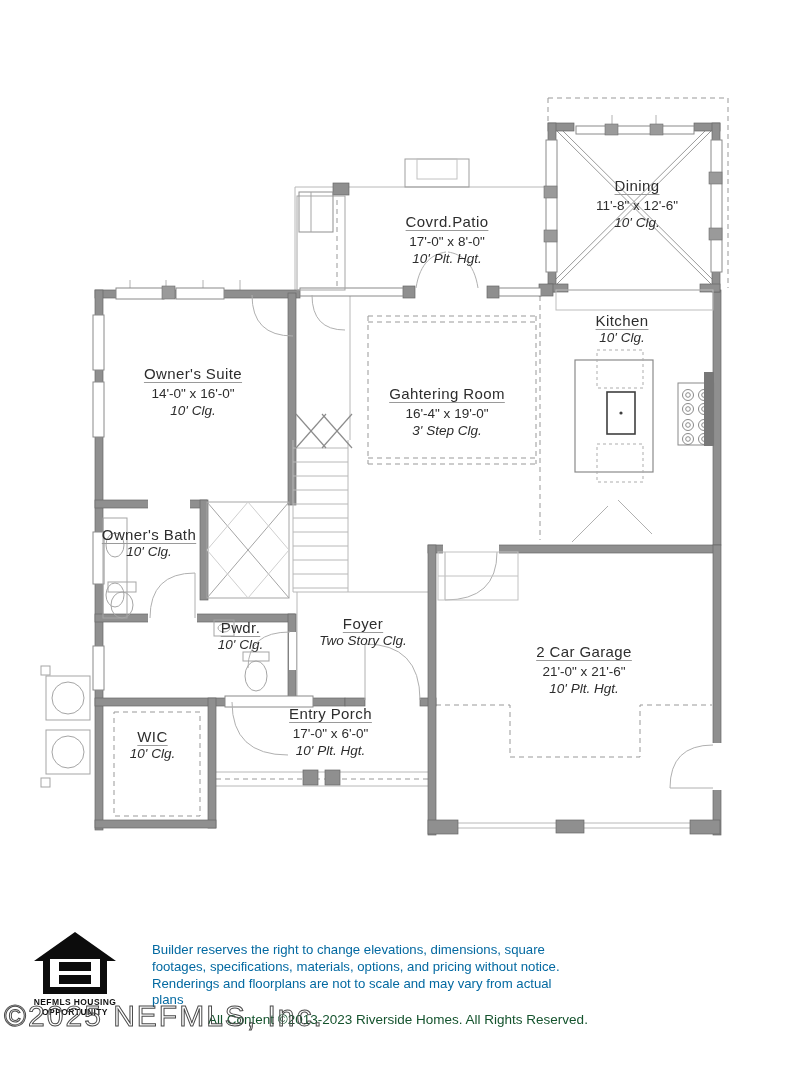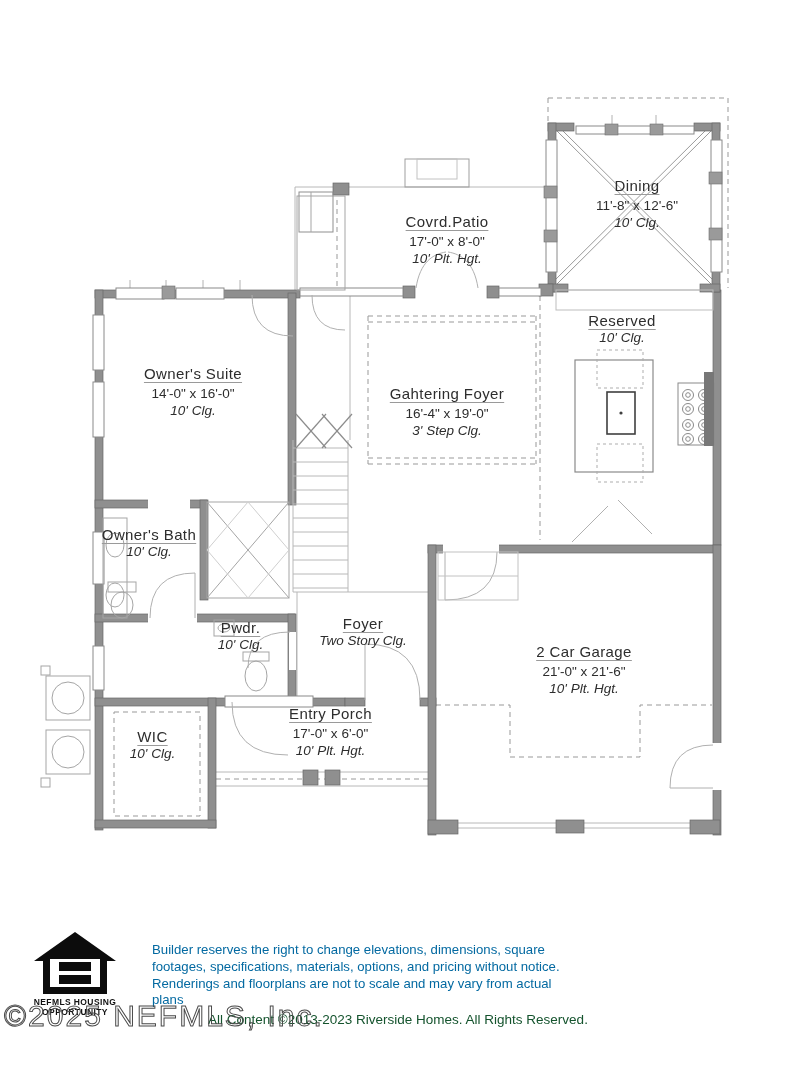--- a/index.html
+++ b/index.html
@@ -269,32 +269,32 @@
     <div class="room-clg">10' Plt. Hgt.</div>
   </div>
 
   <div class="room-label" style="left:557px;top:178px;width:160px">
     <div class="room-name">Dining</div>
     <div class="room-dims">11'-8" x 12'-6"</div>
     <div class="room-clg">10' Clg.</div>
   </div>
 
   <div class="room-label" style="left:552px;top:313px;width:140px">
-    <div class="room-name">Reserved</div>
+    <div class="room-name">Kitchen</div>
     <div class="room-clg">10' Clg.</div>
   </div>
 
   <div class="room-label" style="left:108px;top:366px;width:170px">
     <div class="room-name" style="max-width:110px;margin:0 auto;">Owner's Suite</div>
     <div class="room-dims">14'-0" x 16'-0"</div>
     <div class="room-clg">10' Clg.</div>
   </div>
 
   <div class="room-label" style="left:362px;top:386px;width:170px">
-    <div class="room-name" style="max-width:120px;margin:0 auto;">Gahtering Foyer</div>
+    <div class="room-name" style="max-width:120px;margin:0 auto;">Gahtering Room</div>
     <div class="room-dims">16'-4" x 19'-0"</div>
     <div class="room-clg">3' Step Clg.</div>
   </div>
 
   <div class="room-label" style="left:85px;top:527px;width:128px">
     <div class="room-name" style="max-width:100px;margin:0 auto;">Owner's Bath</div>
     <div class="room-clg">10' Clg.</div>
   </div>
 
   <div class="room-label" style="left:193px;top:620px;width:95px">

